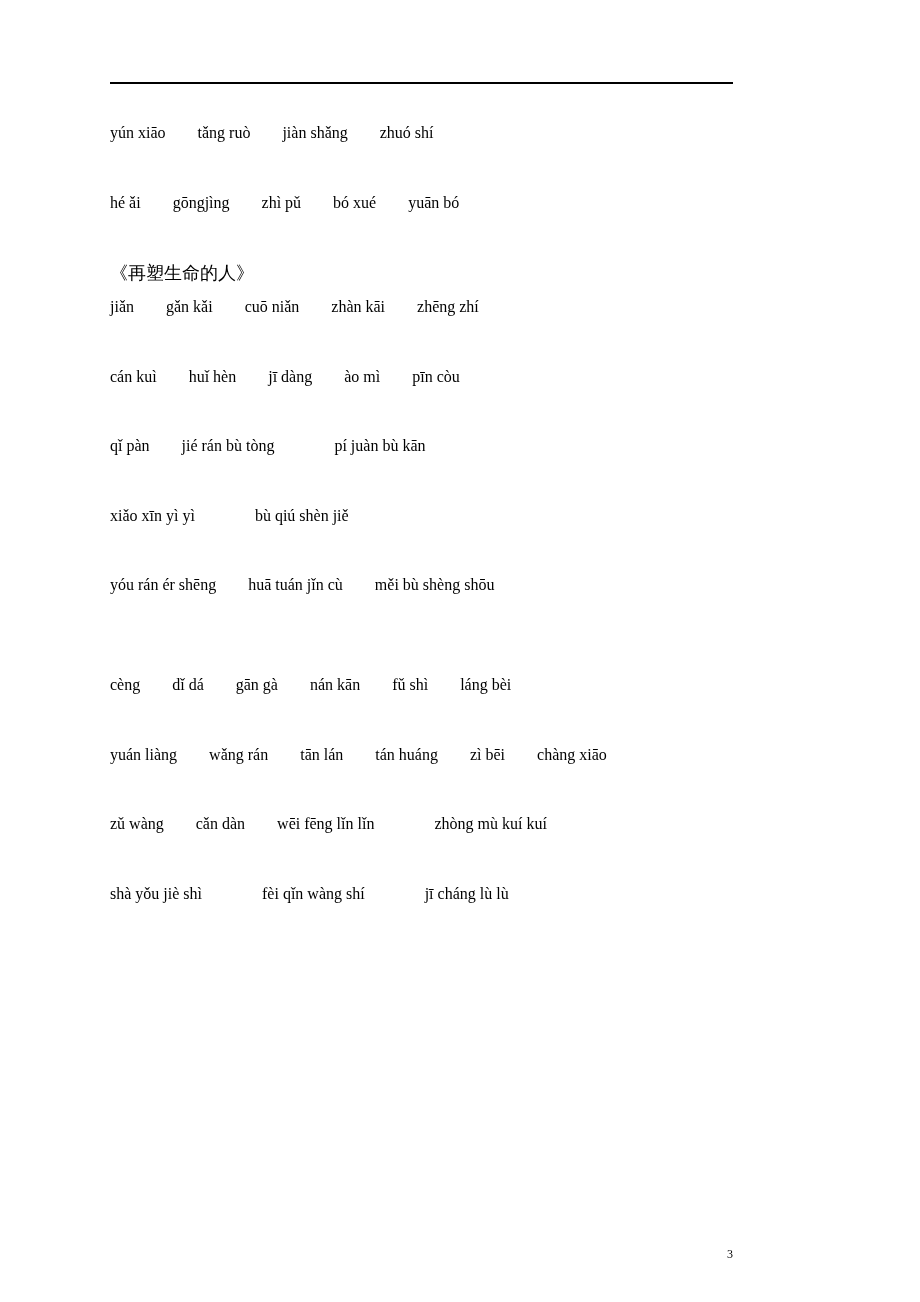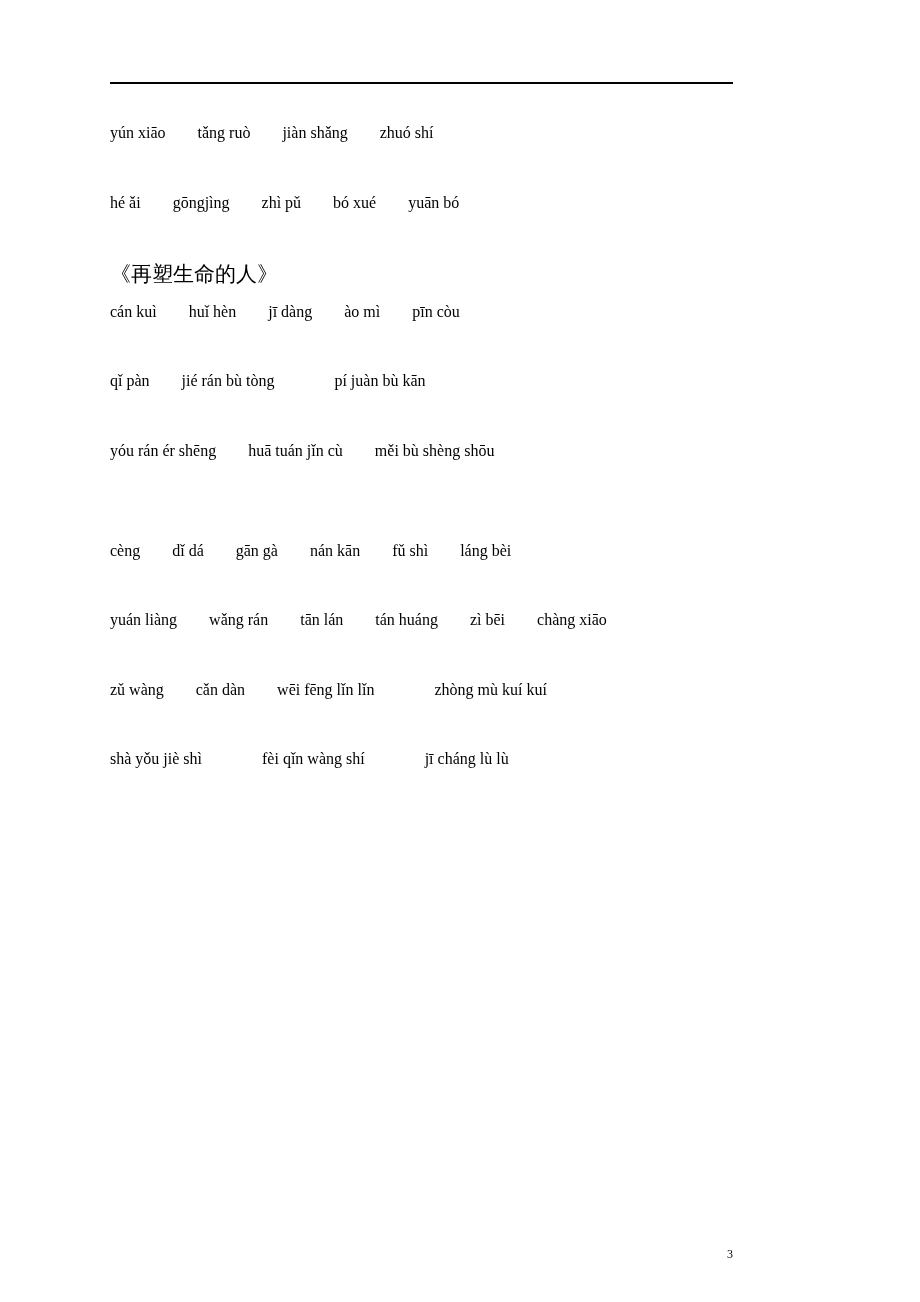--- a/index.html
+++ b/index.html
@@ -33,22 +33,22 @@
     line-height: 1.6;
   }
   .row {
     margin-bottom: 44px;
     white-space: nowrap;
   }
   .row.tight {
     margin-bottom: 6px;
   }
   .title-row {
-    font-family: Liberation Mono, monospace;
-    font-size: 21px;
+    font-family: Liberation Serif, serif;
+    font-size: 18px;
     margin-bottom: 6px;
   }
   .gap {
     display: inline-block;
     width: 28px;
   }
   .bold {
     font-weight: normal;
   }
   .pagenum {
@@ -83,35 +83,46 @@
       <span>gōngjìng</span><span class="gap"></span>
       <span>zhì pǔ</span><span class="gap"></span>
       <span>bó xué</span><span class="gap"></span>
       <span>yuān bó</span>
     </div>
 
 
 
     <div class="title-row">《再塑生命的人》</div>
 
+    <div class="row">
+      <span>jiǎn</span><span class="gap"></span>
+      <span>gǎn kǎi</span><span class="gap"></span>
+      <span>cuō niǎn</span><span class="gap"></span>
+      <span>zhàn kāi</span><span class="gap"></span>
+      <span>zhēng zhí</span>
+    </div>
 
     <div class="row">
       <span>cán kuì</span><span class="gap"></span>
       <span>huǐ hèn</span><span class="gap"></span>
       <span>jī dàng</span><span class="gap"></span>
       <span>ào mì</span><span class="gap"></span>
       <span>pīn còu</span>
     </div>
 
     <div class="row">
       <span>qǐ pàn</span><span class="gap"></span>
       <span>jié rán bù tòng</span><span class="gap"></span><span class="gap"></span>
       <span>pí juàn bù kān</span>
     </div>
 
+    <div class="row">
+      <span>xiǎo xīn yì yì</span><span class="gap"></span><span class="gap"></span>
+      <span>bù qiú shèn jiě</span>
+    </div>
 
 
     <div class="row">
       <span>yóu rán ér shēng</span><span class="gap"></span>
       <span>huā tuán jǐn cù</span><span class="gap"></span>
       <span>měi bù shèng shōu</span>
     </div>
 
     <div class="spacer-block"></div>
 

